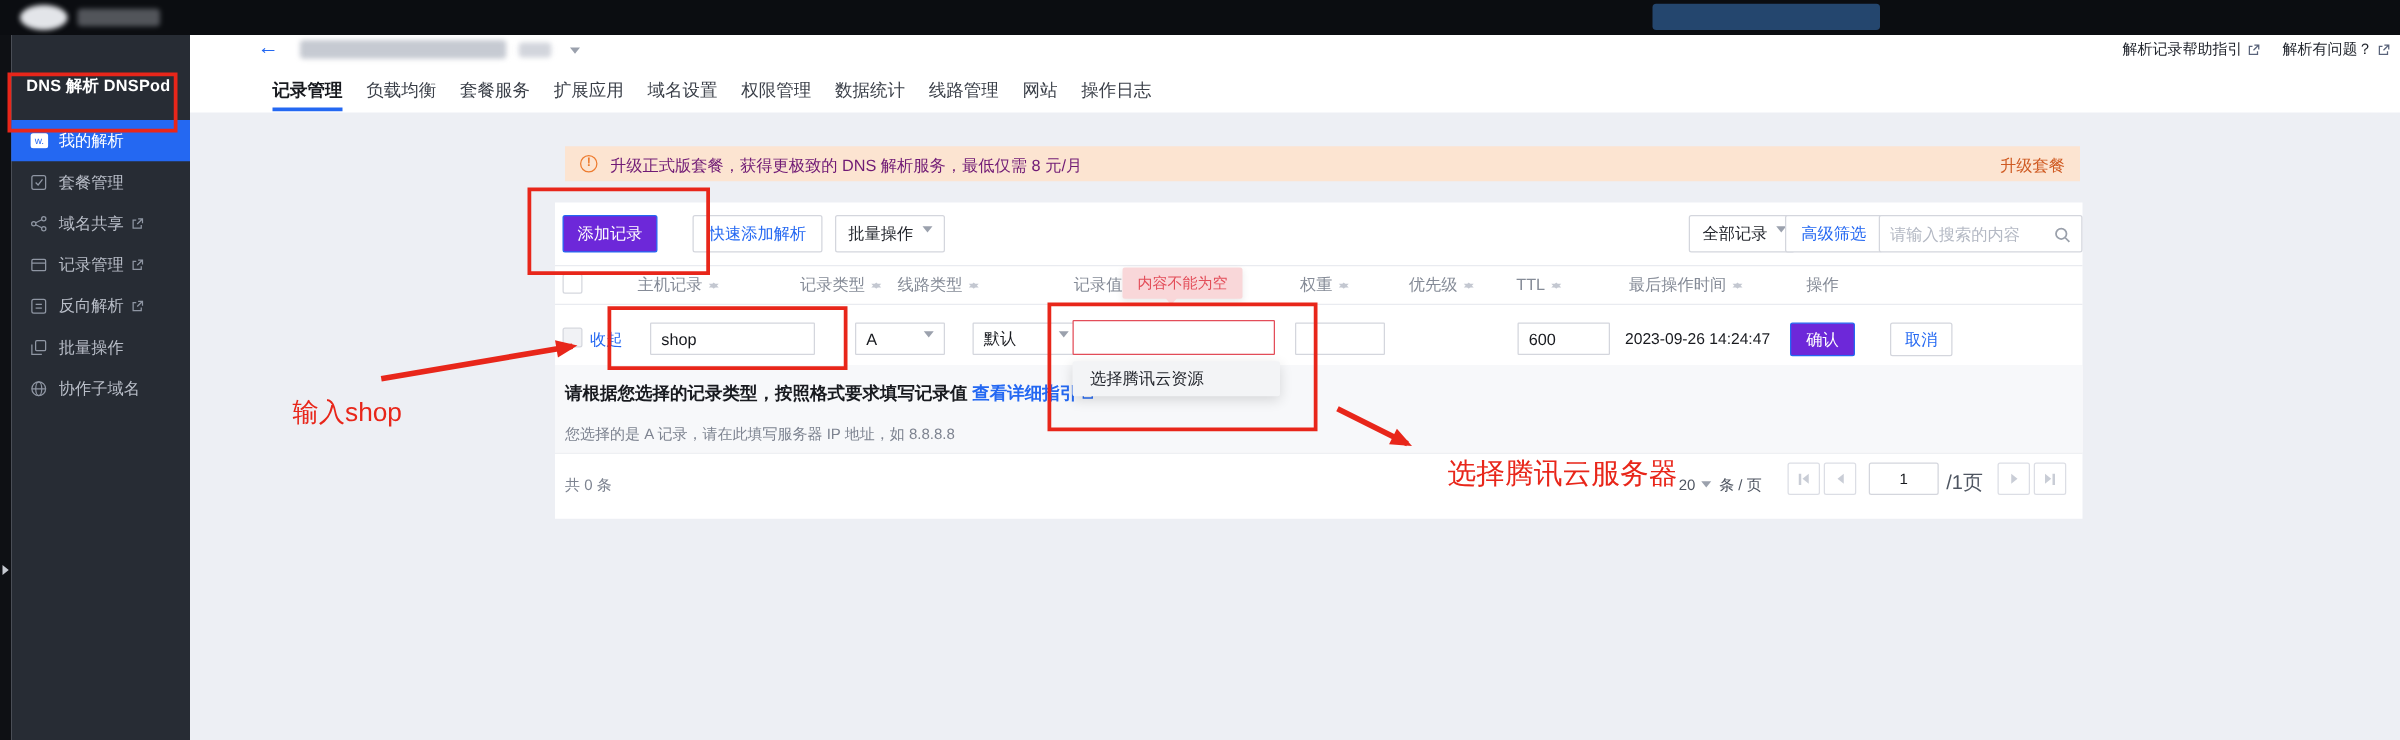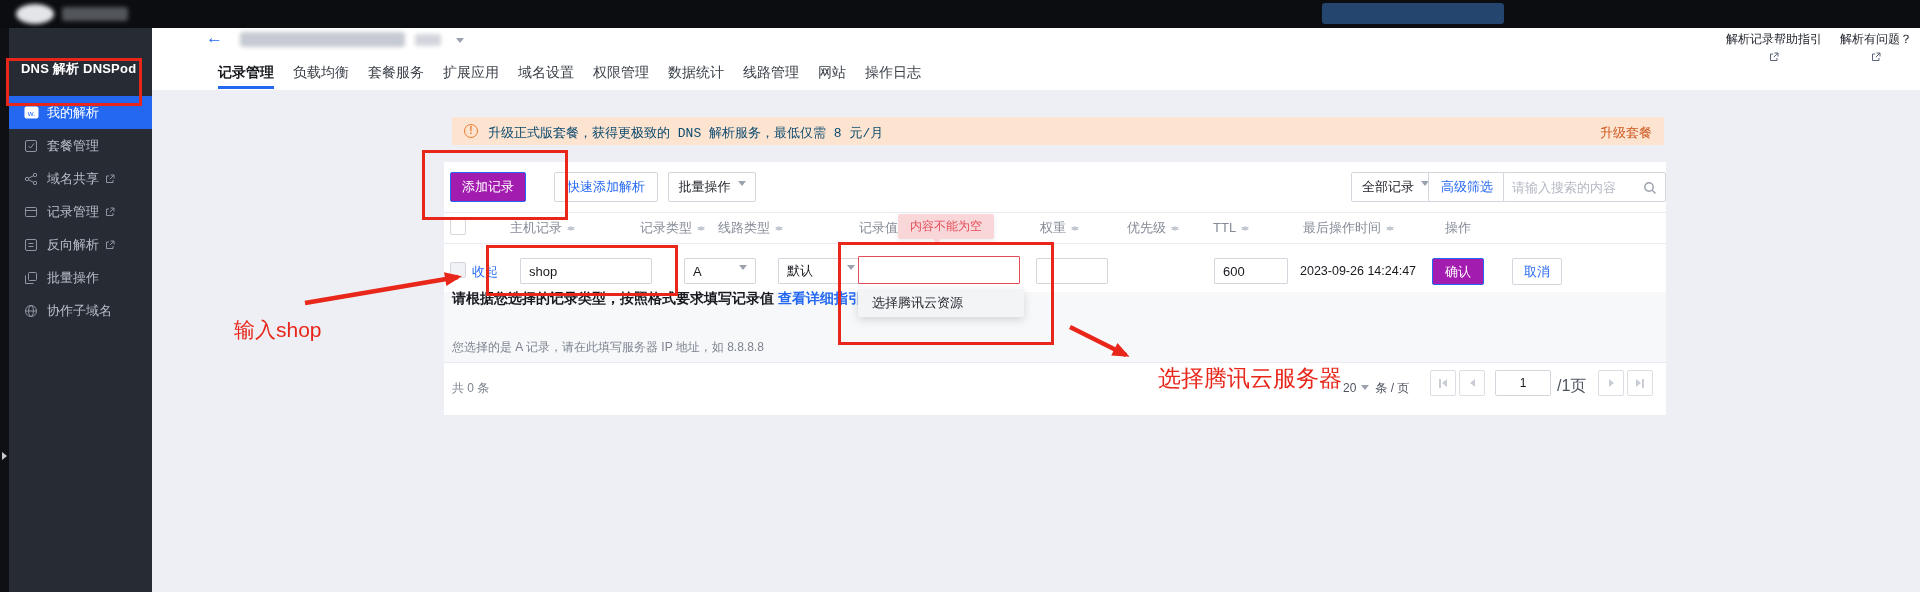--- a/index.html
+++ b/index.html
@@ -27,42 +27,42 @@
   .slabel { white-space:nowrap; }
   .ext { margin-left:6px; color:#8f96a3; display:inline-flex; }
 
   
   #headerband { position:absolute; left:152px; top:28px; width:1768px; height:62px; background:#ffffff; }
   #back-arrow { position:absolute; left:206px; top:28px; font-size:17px; color:#2468f2; font-weight:bold; cursor:pointer; }
   #crumb-blob1 { left:240px; top:32px; width:165px; height:15px; background:#c6cad2; }
   #crumb-blob2 { left:415px; top:34px; width:26px; height:12px; background:#d2d5dc; }
   #crumb-caret { position:absolute; left:449px; top:38px; }
   #topnav-links { position:absolute; right:8px; top:31px; display:flex; gap:18px; font-size:12px; color:#22262e; align-items:center; }
-  .navlink { display:inline-flex; align-items:center; gap:4px; cursor:pointer; color:#22262e;flex-direction:column; }
+  .navlink { display:inline-flex; align-items:center; gap:4px; cursor:pointer; color:#22262e; }
   .navlink svg { color:#59637a; }
 
   
   #tabs { position:absolute; left:0; top:58px; width:1920px; height:31px; }
   .tab { position:absolute; top:0; height:31px; line-height:29px; font-size:14px; color:#3a3f48; cursor:pointer; white-space:nowrap; }
   .tab.active { color:#181a1f; font-weight:bold; }
   .tab.active::after { content:''; position:absolute; left:0; right:0; bottom:0; height:3px; background:#2468f2; }
 
   
   #banner { position:absolute; left:452px; top:117px; width:1212px; height:28px; background:#fce4d1; display:flex; align-items:center; }
   #banner-icon { position:absolute; left:12px; top:7px; width:14px; height:14px; border:1px solid #ed7b2f; border-radius:50%; color:#ed7b2f; font-size:10px; line-height:12px; text-align:center; font-weight:bold; }
-  #banner-text { position:absolute; left:36px; top:7px; font-size:13px; color:#0c4a6e;font-family:Liberation Mono, monospace; }
+  #banner-text { position:absolute; left:36px; top:7px; font-size:13px; color:#701a75; }
   #banner-action { position:absolute; left:1148px; top:7px; font-size:13px; color:#cf5a22; cursor:pointer; }
 
   
   #card { position:absolute; left:444px; top:162px; width:1222px; height:253px; background:#ffffff; }
   .divider { position:absolute; height:1px; background:#e9ebf0; left:444px; width:1222px; }
 
   
   .btn { position:absolute; top:172px; height:30px; font-size:13px; border-radius:2px; display:flex; align-items:center; justify-content:center; cursor:pointer; white-space:nowrap; }
-  .btn-primary { background:#a21caf; color:#fff; border:1px solid #2468f2; }
+  .btn-primary { background:#6d28d9; color:#fff; border:1px solid #2468f2; }
   .btn-plain { background:#fff; border:1px solid #d4d6dd; color:#23262d;margin-left:18px; }
   .btn-plain.blue { color:#2468f2; }
   .caret { display:inline-block; width:0; height:0; border:4px solid transparent; border-top:5px solid #9ba1ad; margin-left:7px; position:relative; top:3px; }
 
   
   #search-box { position:absolute; left:1503px; top:172px; width:163px; height:30px; border:1px solid #d4d6dd; border-radius:2px; background:#fff;padding-left:32px; }
   #search-box input { position:absolute; left:8px; top:1px; width:125px; height:26px; border:none; outline:none; font-size:13px; color:#23262d; font-family:inherit; }
   #search-box input::placeholder { color:#b4b9c4; }
   #search-icon { position:absolute; right:8px; top:8px; cursor:pointer; }
 
@@ -80,21 +80,21 @@
   #time-cell { position:absolute; left:1300px; top:264px; font-size:12.5px; color:#181a1f; }
   .rowbtn { position:absolute; top:258px; height:27px; font-size:13px; border-radius:2px; display:flex; align-items:center; justify-content:center; cursor:pointer; }
 
   
   #tooltip { position:absolute; left:898px; top:214px; height:25px; background:#f9d7d9; color:#e34d59; font-size:12px; line-height:25px; padding:0 12px; border-radius:2px; box-shadow:0 2px 6px rgba(0,0,0,.08); z-index:5; }
   #tooltip::after { content:''; position:absolute; left:34px; bottom:-5px; border:5px solid transparent; border-top:6px solid #f9d7d9; border-bottom:none; }
 
   
   #expand-panel { position:absolute; left:444px; top:292px; width:1222px; height:70px; background:#f7f8fa; }
   #resource-dd { position:absolute; left:858px; top:289px; width:166px; height:28px; background:#f3f4f6; border-radius:2px; box-shadow:0 3px 10px rgba(0,0,0,.14); font-size:13px; color:#23262d; line-height:28px; padding-left:14px; cursor:pointer; z-index:4; }
-  #help-line1 { position:absolute; left:452px; top:290px; font-size:14px; color:#181a1f; font-weight:bold; white-space:nowrap; }
+  #help-line1 { position:absolute; left:452px; top:306px; font-size:14px; color:#181a1f; font-weight:bold; white-space:nowrap; }
   #help-link { color:#2468f2; cursor:pointer; }
   #help-ext { color:#2468f2; margin-left:3px; position:relative; top:1px; }
   #help-line2 { position:absolute; left:452px; top:339px; font-size:12px; color:#7d8390; }
 
   
   #footer-total { position:absolute; left:452px; top:380px; font-size:12px; color:#7d8390; }
   #page-size { position:absolute; left:1343px; top:380px; font-size:12px; color:#4e5561; cursor:pointer; white-space:nowrap; }
   .pg-btn { position:absolute; top:370px; width:26px; height:26px; border:1px solid #dcdee5; border-radius:2px; background:#fff; display:flex; align-items:center; justify-content:center; gap:1px; cursor:pointer; }
   .tri { width:0; height:0; }
   .tri.l { border:4px solid transparent; border-right:5px solid #c9cdd6; border-left:none; }

